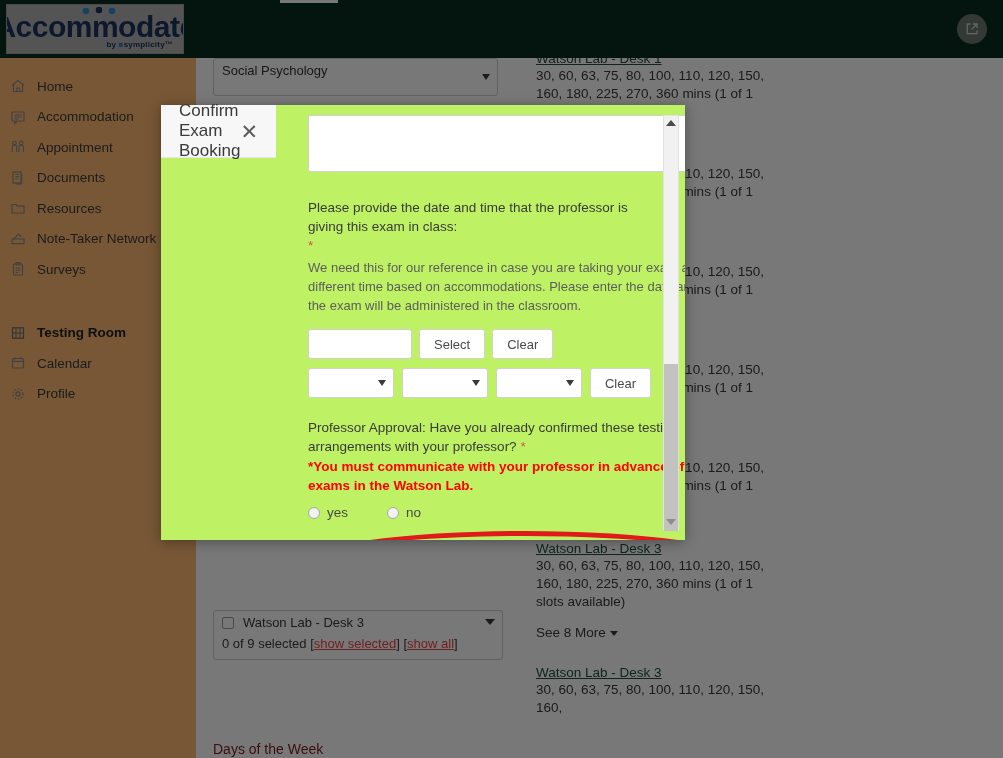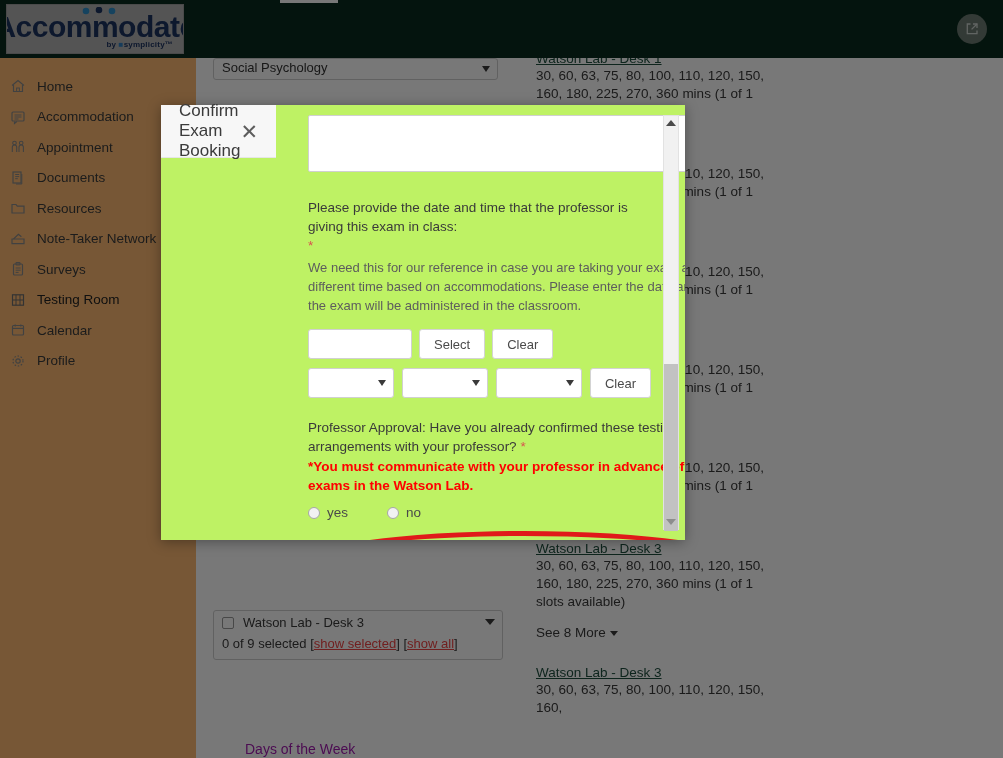--- a/index.html
+++ b/index.html
@@ -51,33 +51,33 @@
 
   .sidebar {
     position: absolute; left: 0; top: 58px; width: 196px; height: 700px;
     background: #fdba74; z-index: 1;
   }
   .nav-item {
     display: flex; align-items: center; height: 30.5px;
     padding-left: 9px; gap: 10px; color: #3c3c3c; font-size: 13.5px;
   }
   .nav-item .ic { width: 18px; height: 18px; display:flex; align-items:center; justify-content:center; flex: 0 0 18px; }
-  .nav-item.active { font-weight: normal; color: #222; }
+  .nav-item.active { font-weight: bold; color: #222; margin-top: 33px; }
   .nav-spacer { height: 13px; }
 
   .content {
     position: absolute; left: 196px; top: 58px; right: 0; bottom: 0;
     background: #ffffff; overflow: hidden;
   }
 
   .sel-course {
-    position: absolute; left: 17px; top: 0px; width: 285px; height: 22px;
+    position: absolute; left: 17px; top: 0px; width: 285px; height: 38px;
     border: 1px solid #cfcfcf; border-radius: 3px; background: #fff;
     font-size: 13px; color: #333; padding: 4px 22px 4px 8px;
-    display: flex; align-items: flex-end;
+    display: flex; align-items: flex-start;
   }
   .caret {
     position: absolute; right: 7px; top: 50%; transform: translateY(-50%);
     width: 0; height: 0; border-left: 5px solid transparent;
     border-right: 5px solid transparent; border-top: 7px solid #3a3a3a;
   }
   .caret.thin {
     border-left-width: 4px; border-right-width: 4px; border-top-width: 6px;
   }
 
@@ -110,21 +110,21 @@
     font-size: 13px; color: #3a3a3a; position: relative;
   }
   .listbox-meta {
     padding: 4px 8px 8px 8px; font-size: 13px; color: #3a3a3a;
   }
   .listbox-meta a { color: #ef4444; text-decoration: underline; }
   .chk {
     width: 12px; height: 12px; border: 1px solid #9a9a9a; background: #fff;
     border-radius: 2px; display:inline-block; flex: 0 0 12px;
   }
-  .days-title { position: absolute; left: 17px; top: 683px; font-size: 14px; color: #a21caf; margin-left: 32px; }
+  .days-title { position: absolute; left: 17px; top: 683px; font-size: 14px; color: #7f1d1d; }
 
   
   .overlay {
     position: absolute; inset: 0; background: rgba(0,0,0,0.53); z-index: 10;
   }
 
   
   .modal {
     position: absolute; left: 161px; top: 105px; width: 524px; height: 435px;
     background: #bef264; z-index: 20;

